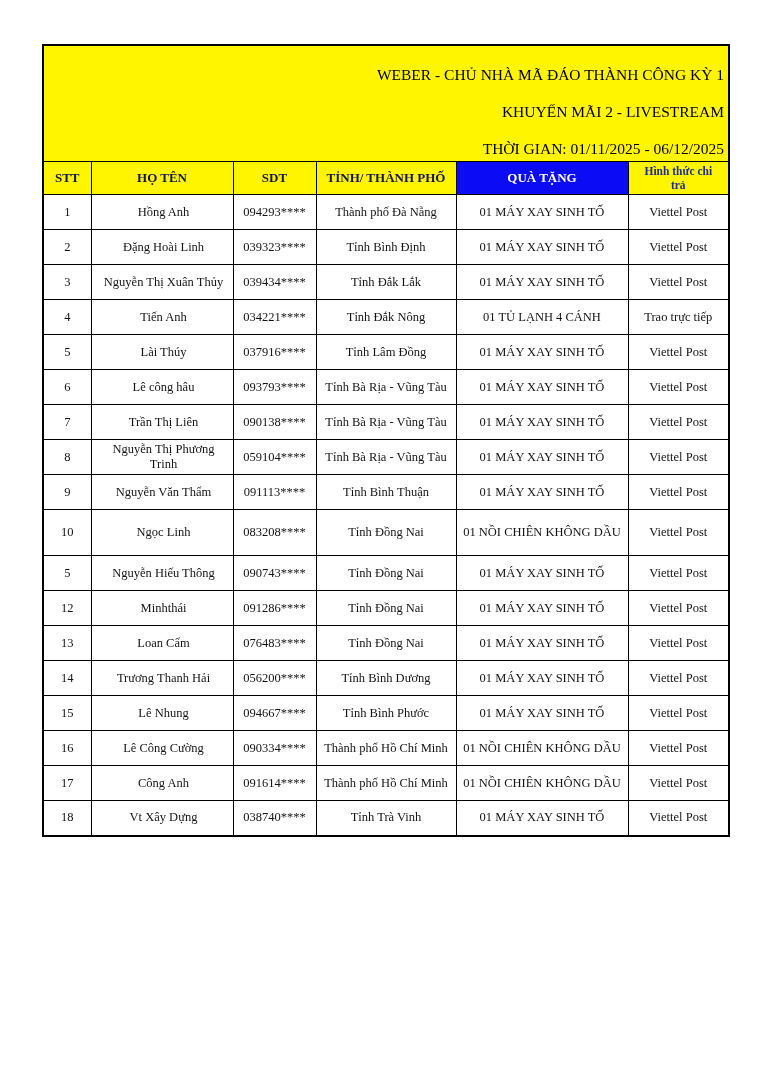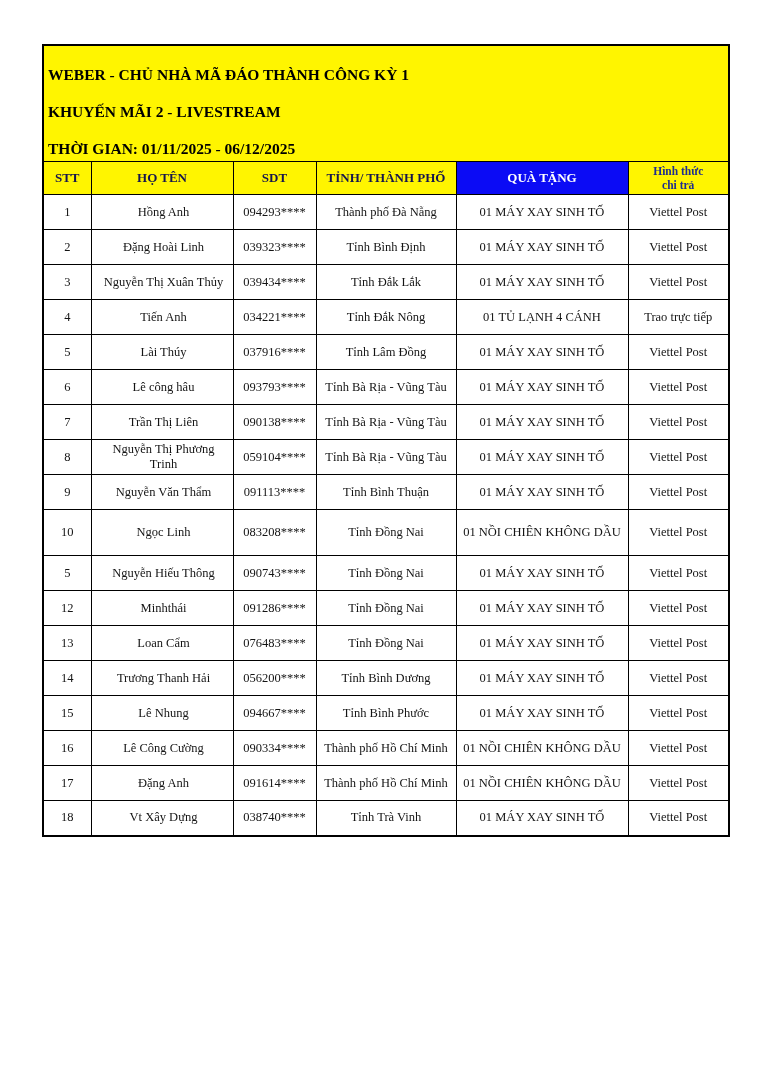--- a/index.html
+++ b/index.html
@@ -32,44 +32,44 @@
     text-align: center;
     vertical-align: middle;
     overflow: hidden;
   }
   tr.title-row td {
     background: var(--yellow, #fff500);
     height: 62px;
     padding: 2px 4px;
   }
   .title-line {
-    font-weight: bold;
+    font-weight: normal;
     font-size: 15.5px;
     line-height: 20px;
     color: #000000;
-    text-align: left;
+    text-align: right;
     margin-top: 17px;
   }
   tr.head-row th {
     background: var(--yellow, #fff500);
     height: 30px;
     font-weight: bold;
     font-size: 13px;
     color: #15154d;
     line-height: 14px;
     font-family: Liberation Serif, serif;
   }
   tr.head-row th.gift-head {
     background: var(--blue, #0b0bf5);
     color: #ffffff;
   }
   tr.head-row th.pay-head {
     font-size: 11.5px;
     color: #1e2d8f;
-    padding: 1px 24px;
+    padding: 1px 15px;
   }
   tbody.data tr {
     height: 35px;
     background: #ffffff;
   }
   tbody.data tr:nth-child(10) {
     height: 46px;
     margin-top: 16px;
   }
   tbody.data td.c-name {
@@ -231,21 +231,21 @@
         <tr>
     <td class="c-stt">16</td>
     <td class="c-name">Lê Công Cường</td>
     <td class="c-phone">090334****</td>
     <td class="c-province">Thành phố Hồ Chí Minh</td>
     <td class="c-gift">01 NỒI CHIÊN KHÔNG DẦU</td>
     <td class="c-payment">Viettel Post</td>
   </tr>
         <tr>
     <td class="c-stt">17</td>
-    <td class="c-name">Đặng Anh</td>
+    <td class="c-name">Công Anh</td>
     <td class="c-phone">091614****</td>
     <td class="c-province">Thành phố Hồ Chí Minh</td>
     <td class="c-gift">01 NỒI CHIÊN KHÔNG DẦU</td>
     <td class="c-payment">Viettel Post</td>
   </tr>
         <tr>
     <td class="c-stt">18</td>
     <td class="c-name">Vt Xây Dựng</td>
     <td class="c-phone">038740****</td>
     <td class="c-province">Tỉnh Trà Vinh</td>

